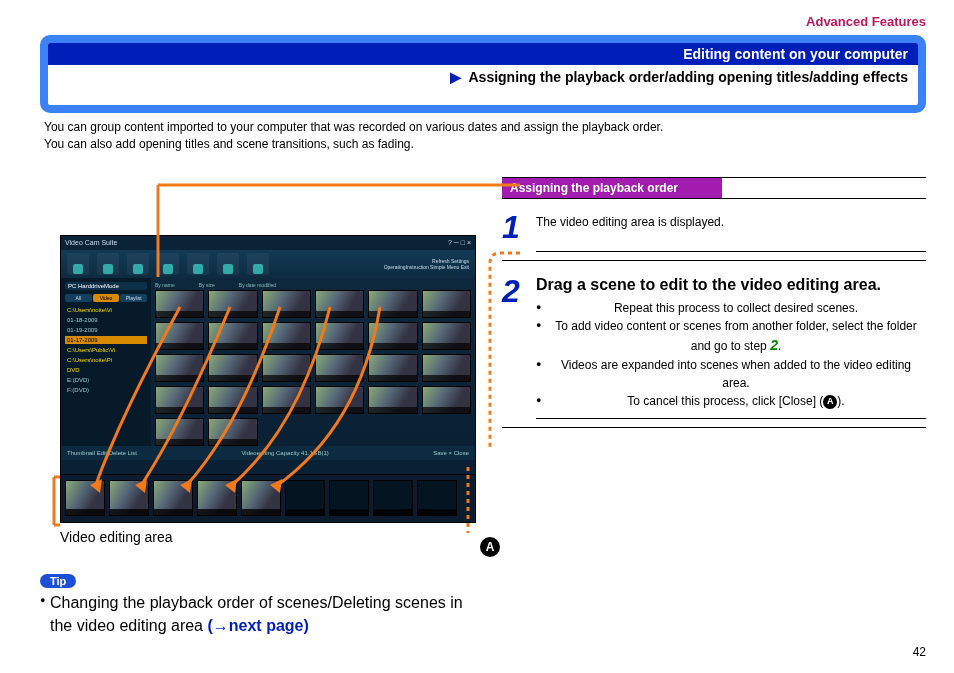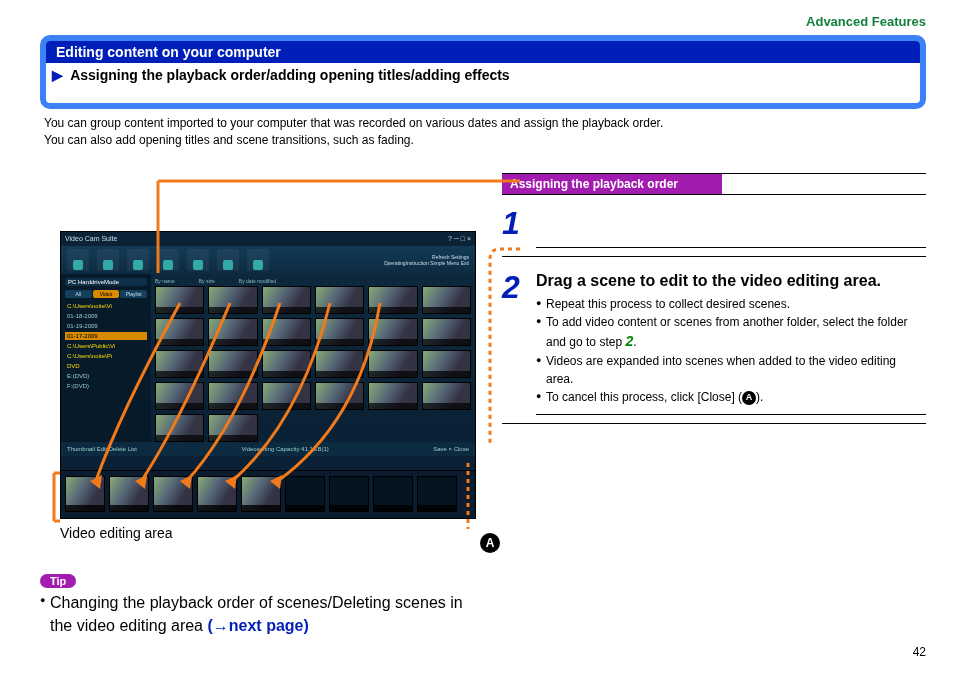--- a/index.html
+++ b/index.html
@@ -8,29 +8,30 @@
     height: 673px;
     font-family: Arial, Helvetica, sans-serif;
     font-size: 12px;
     color: #000;
     background: #fff;
     position: relative;
     padding: 14px 28px 20px 40px;
   }
   .header-link {
     text-align: right;
-    color: #15803d;
+    color: #be185d;
     font-weight: bold;
     font-size: 13px;
     margin-bottom: 6px;
   }
   .title-box {
-    border: 6px solid #3b82f6;
+    border: 8px solid #3b82f6;
     border-radius: 10px;
     overflow: hidden;
+    text-align: right;
   }
   .title-bar {
     background: #001fb8;
     color: #fff;
     font-weight: bold;
     font-size: 14px;
     padding: 3px 10px;
   }
   .subtitle {
     padding: 4px 10px 20px 6px;
@@ -150,35 +151,35 @@
   .section-bar-inner {
     background:#a21caf; color:#fff; font-weight:bold;
     padding:3px 8px; font-size:12px; width:52%;
   }
   .step { display:flex; gap:10px; margin-bottom:8px; }
   .step-num { color:#001fb8; font-size:32px; font-weight:bold; line-height:1; font-style:italic; width:24px; }
   .step-body { flex:1; }
   .step-title { font-size:16px; font-weight:bold; line-height:1.3; }
   .step-sub { font-size:12px; margin-top:4px; }
   .bullets { margin-top:4px; list-style:none; }
-  .bullets li { font-size:12px; line-height:1.5; position:relative; padding-left:10px; }
+  .bullets li { font-size:12px; line-height:1.5; position:relative; padding-left:10px;text-align:center; }
   .bullets li::before { content:"●"; font-size:9px; position:absolute; left:0; top:2px; }
   .inline-2 { color:#008800; font-weight:bold; font-style:italic; font-size:14px; }
   .inline-a {
     display:inline-flex; width:14px; height:14px; border-radius:50%;
     background:#000; color:#fff; font-size:9px; font-weight:bold;
     align-items:center; justify-content:center; vertical-align:middle;
   }
   .hr { border:none; border-top:1px solid #000; margin:6px 0 0 34px; }
   .hr2 { border:none; border-top:1px solid #000; margin:8px 0 14px 0; }
 
   
   .tip-wrap { position:absolute; bottom:36px; left:40px; width:430px; }
   .tip-badge {
-    display:inline-block; background:#a21caf; color:#fff;
+    display:inline-block; background:#1d4ed8; color:#fff;
     border-radius:10px; padding:1px 10px; font-size:11px; font-weight:bold;
     margin-bottom:4px;
   }
   .tip-text { font-size:16px; line-height:1.4; position:relative; padding-left:10px;}
   .tip-text::before { content:"●"; font-size:9px; position:absolute; left:0; top:2px;}
   .tip-link { color:#001fb8; font-weight:bold; }
   .page-no { position:absolute; bottom:14px; right:28px; font-size:12px; }
 </style>
 </head>
 <body>
@@ -322,20 +323,21 @@
   </div>
 
   <div class="right-col">
     <div class="section-bar">
       <div class="section-bar-inner">Assigning the playback order</div>
     </div>
 
     <div class="step">
       <div class="step-num">1</div>
       <div class="step-body">
+        <div class="step-sub">The video editing area is displayed.</div>
       </div>
     </div>
     <hr class="hr">
     <hr class="hr2">
 
     <div class="step">
       <div class="step-num">2</div>
       <div class="step-body">
         <div class="step-title">Drag a scene to edit to the video editing area.</div>
         <ul class="bullets">

